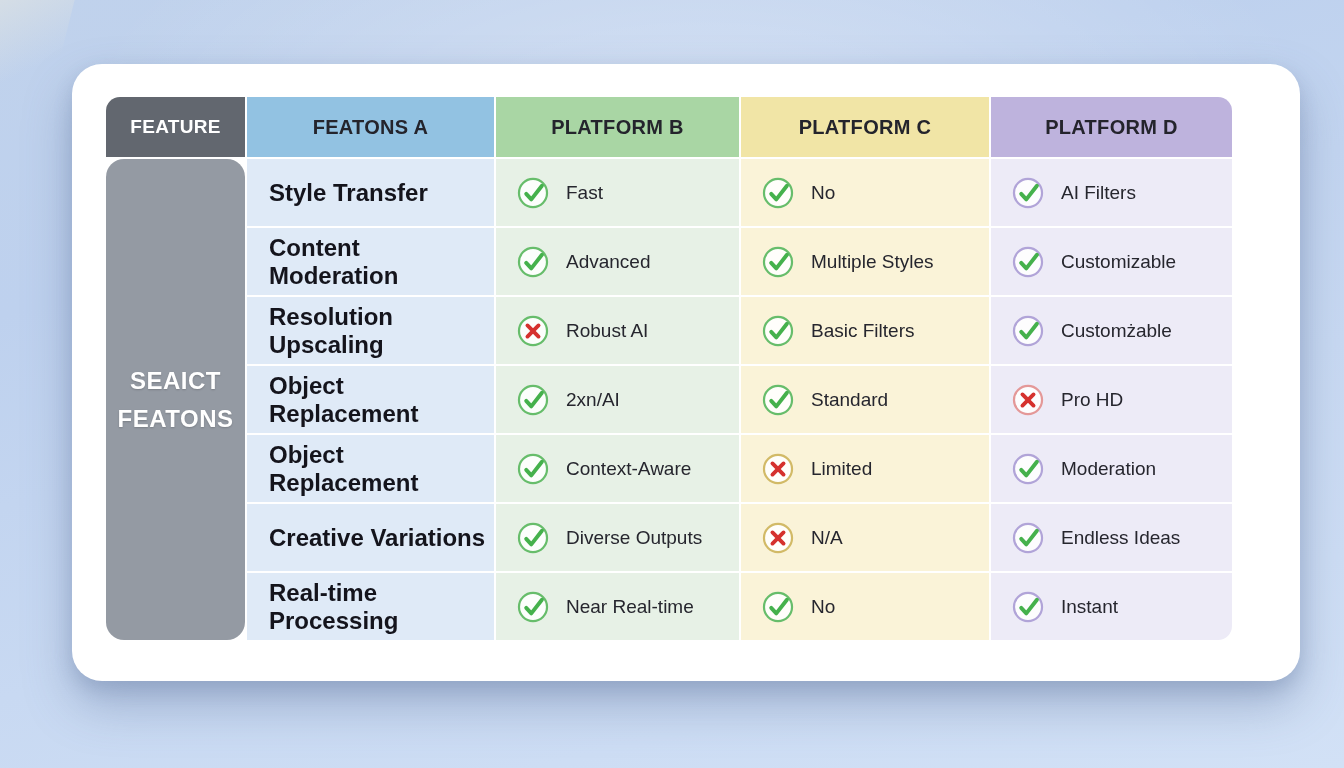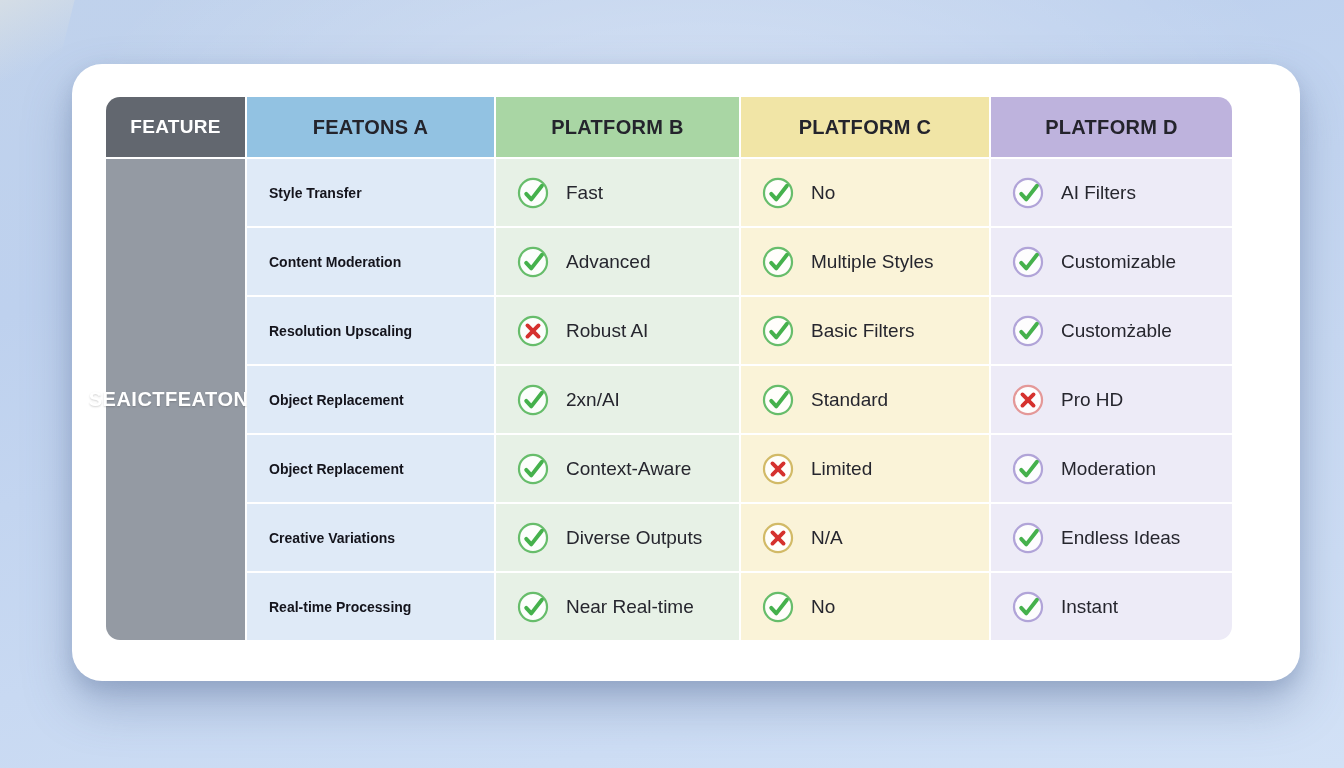--- a/index.html
+++ b/index.html
@@ -36,27 +36,28 @@
     font-weight:bold;font-size:20px;color:#24242c;letter-spacing:0.3px;
   }
   .hdr-feature{background:#62676f;color:#ffffff;border-top-left-radius:14px;font-size:19px;}
   .hdr-a{background:#92c2e2;}
   .hdr-b{background:#a9d6a4;}
   .hdr-c{background:#f1e5a6;}
   .hdr-d{background:#beb3dd;border-top-right-radius:14px;}
   .sidebar{
     grid-column:1;grid-row:2 / span 7;
     background:#949aa3;border-bottom-left-radius:14px;
-    display:flex;flex-direction:row;align-items:center;justify-content:center;
-    color:#ffffff;font-weight:bold;font-size:20px;line-height:1.58;letter-spacing:0.5px;
+    display:flex;flex-direction:column;align-items:center;justify-content:center;
+    color:#ffffff;font-weight:bold;font-size:24px;line-height:1.58;letter-spacing:0.5px;
     text-shadow:0 1px 2px rgba(0,0,0,0.18);
+    border-radius:18px;
   }
   .feature-cell{
     background:#dfeaf7;display:flex;align-items:center;padding-left:22px;
-    font-weight:bold;font-size:14px;color:#14141c;
+    font-weight:bold;font-size:24px;color:#14141c;
   }
   .cell{
     display:flex;align-items:center;padding-left:20px;gap:16px;
     font-size:19px;color:#26262e;
   }
   .cell-b{background:#e7f1e6;}
   .cell-c{background:#faf3d8;align-items:center;}
   .cell-d{background:#edebf7;}
   .last-d{border-bottom-right-radius:14px;}
   .cell svg{flex:0 0 auto;display:block;}

